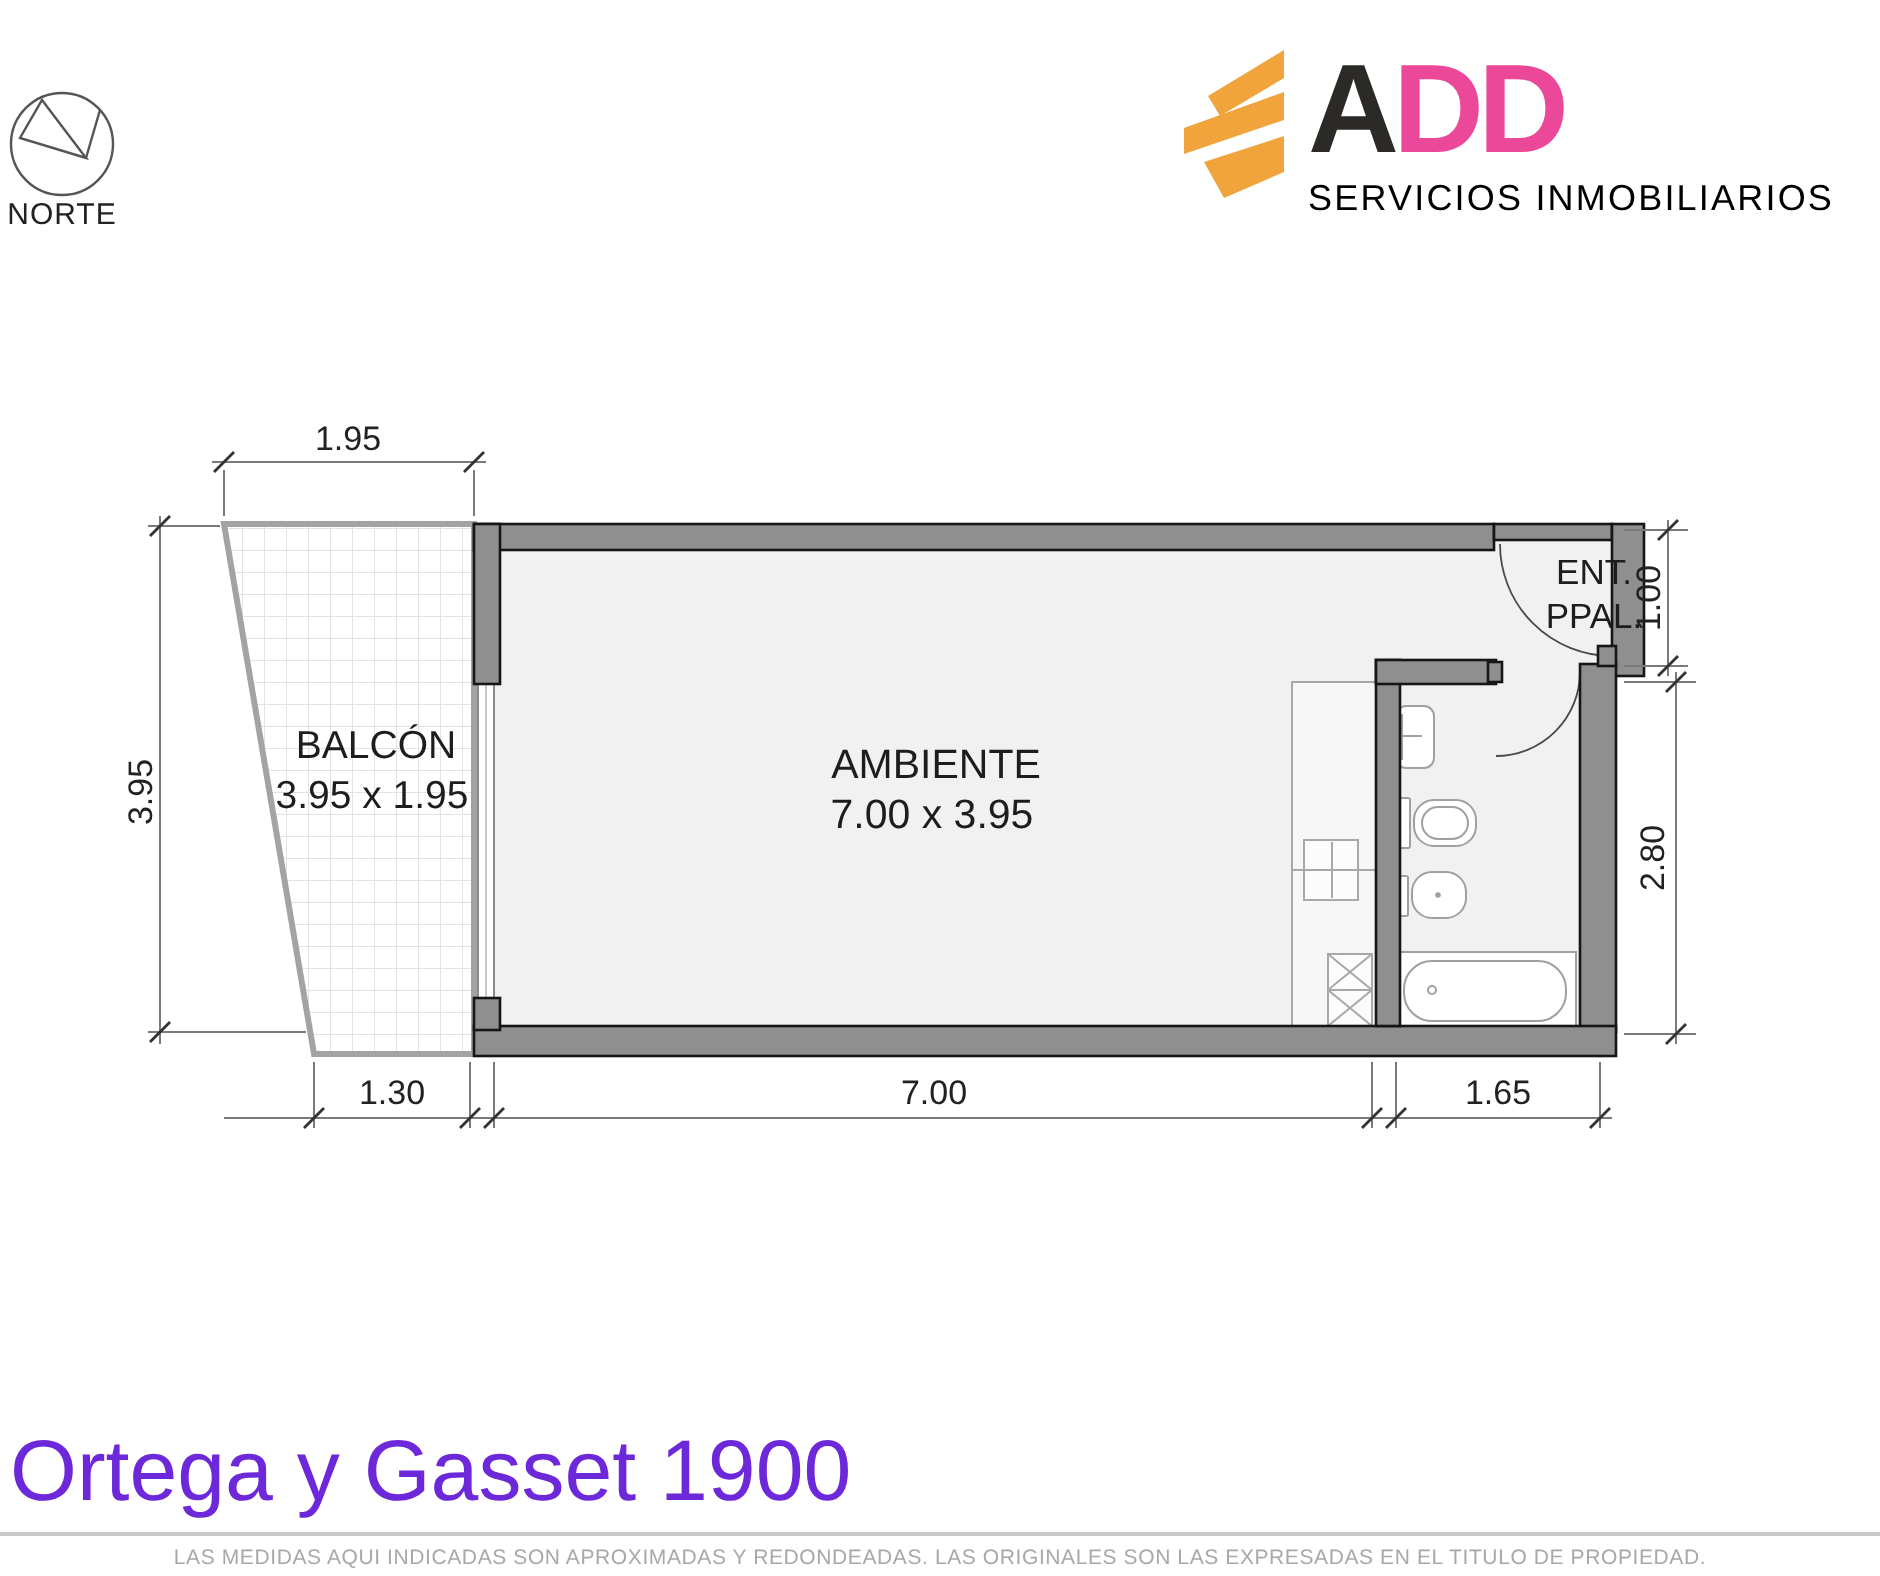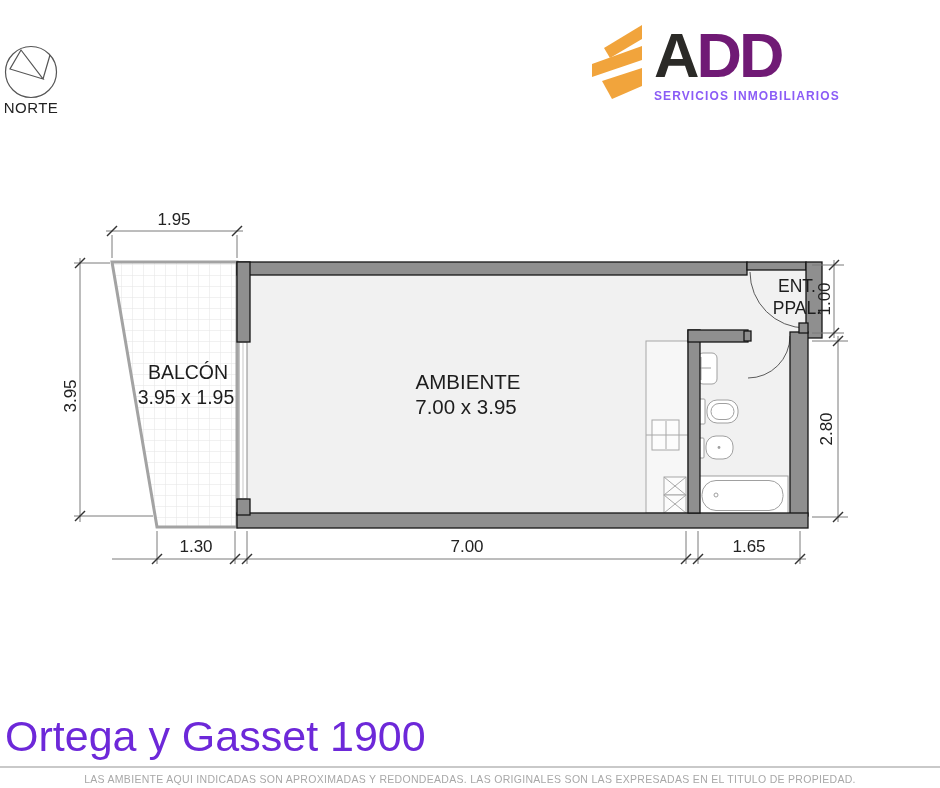--- a/index.html
+++ b/index.html
@@ -5,22 +5,22 @@
   html,body{margin:0;padding:0;background:#fff;}
   .page{position:relative;width:940px;height:788px;background:#ffffff;overflow:hidden;
         font-family:"Liberation Sans",sans-serif;color:#1d1d1d;}
   .abs{position:absolute;}
   
   .norte-label{left:0;top:99px;width:62px;text-align:center;font-size:15px;letter-spacing:.5px;color:#222;}
   
   .brand{left:592px;top:24px;display:flex;align-items:flex-start;}
   .brand-text{margin-left:10px;}
   .wordmark{font-size:63px;line-height:62px;font-weight:bold;letter-spacing:-3px;color:#2b2a27;}
-  .wordmark .accent{color:#701a75;}
-  .tagline{font-size:12px;font-weight:bold;letter-spacing:1.1px;color:#8b5cf6;margin-top:3px;}
+  .wordmark .accent{color:#ec4899;}
+  .tagline{font-size:18px;font-weight:normal;letter-spacing:1.1px;color:#000000;margin-top:3px;}
   
   svg.plan{left:0;top:0;}
   svg text{font-family:"Liberation Sans",sans-serif;}
   
   .title{left:5px;top:712px;font-size:43px;color:#6d28d9;letter-spacing:0;}
   .divider{left:0;top:766px;width:940px;height:2px;background:#c9c9c9;}
   .disclaimer{left:0;top:773px;width:940px;text-align:center;font-size:10.5px;
               color:#a8a8a8;letter-spacing:.3px;}
 </style>
 </head>
@@ -176,15 +176,15 @@
       <text x="186" y="404" font-size="19.5">3.95 x 1.95</text>
       <text x="468" y="389" font-size="20.5">AMBIENTE</text>
       <text x="466" y="414" font-size="20.5">7.00 x 3.95</text>
       <text x="797" y="292" font-size="17.5">ENT.</text>
       <text x="797" y="314" font-size="17.5">PPAL.</text>
     </g>
   </svg>
 
   <div class="abs title">Ortega y Gasset 1900</div>
   <div class="abs divider"></div>
-  <div class="abs disclaimer">LAS AMBIENTE AQUI INDICADAS SON APROXIMADAS Y REDONDEADAS. LAS ORIGINALES SON LAS EXPRESADAS EN EL TITULO DE PROPIEDAD.</div>
+  <div class="abs disclaimer">LAS MEDIDAS AQUI INDICADAS SON APROXIMADAS Y REDONDEADAS. LAS ORIGINALES SON LAS EXPRESADAS EN EL TITULO DE PROPIEDAD.</div>
 
 </div>
 
 </body></html>

